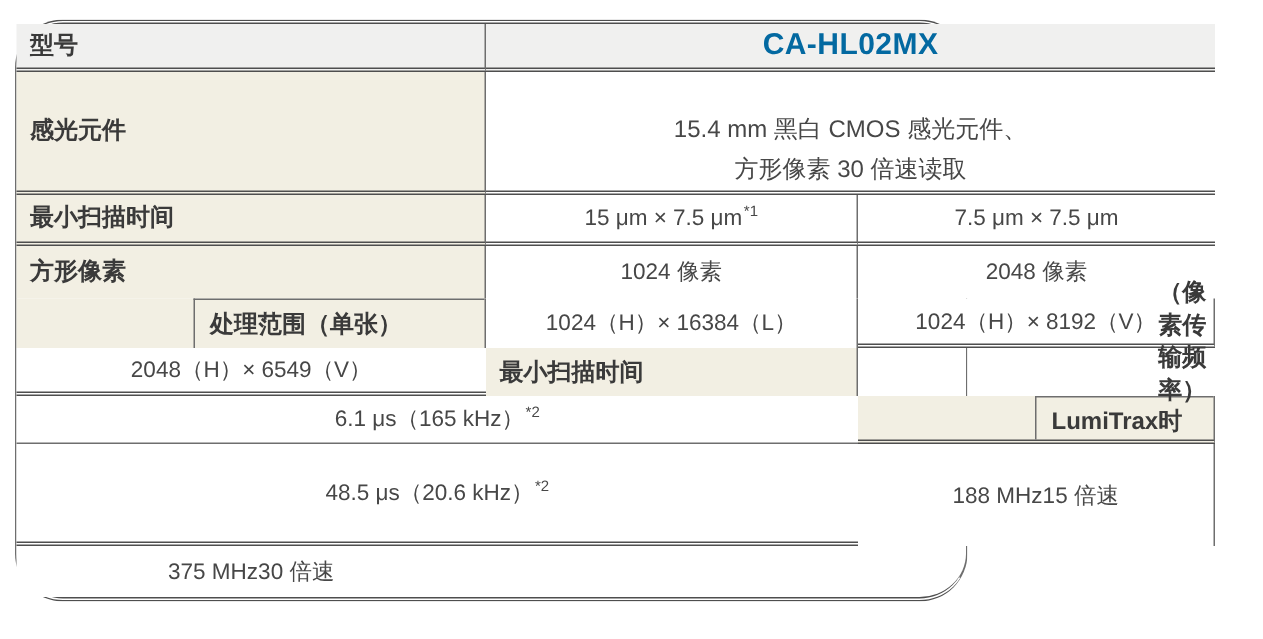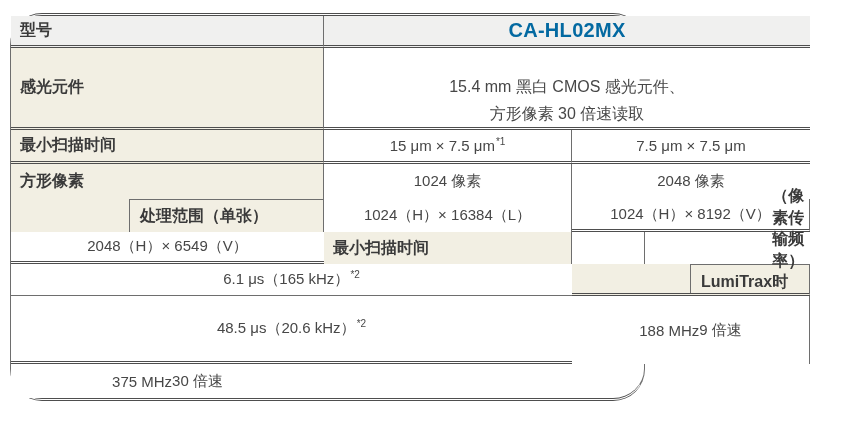--- a/index.html
+++ b/index.html
@@ -133,20 +133,20 @@
       <span>LumiTrax</span>
       <span>（像素传输频率）时</span>
     </div>
   </div>
   <div class="cell val span2 bbd">
     <span><span>48.5 μs（20.6 kHz）</span><sup>*2</sup></span>
   </div>
 
   <div class="cell val br freq">
     <span>188 MHz</span>
-    <span>9 倍速</span>
+    <span>15 倍速</span>
   </div>
   <div class="cell val freq">
     <span>375 MHz</span>
     <span>30 倍速</span>
   </div>
 
 </div>
 
 </body></html>

